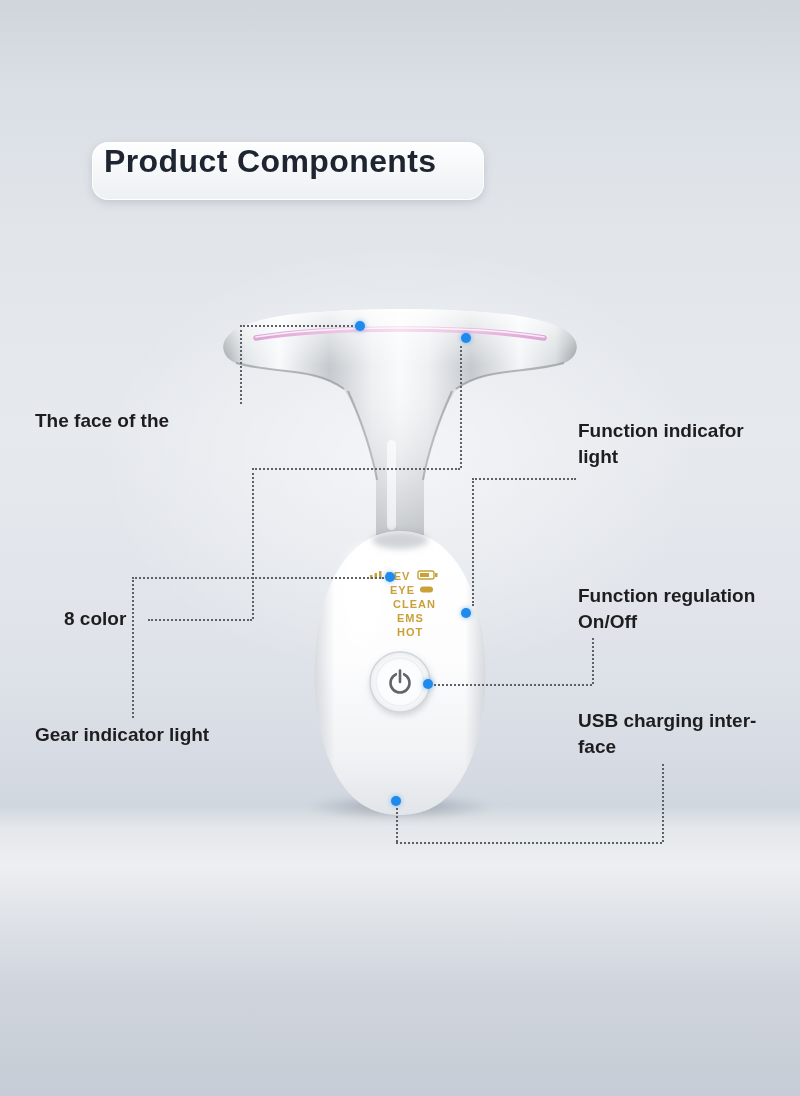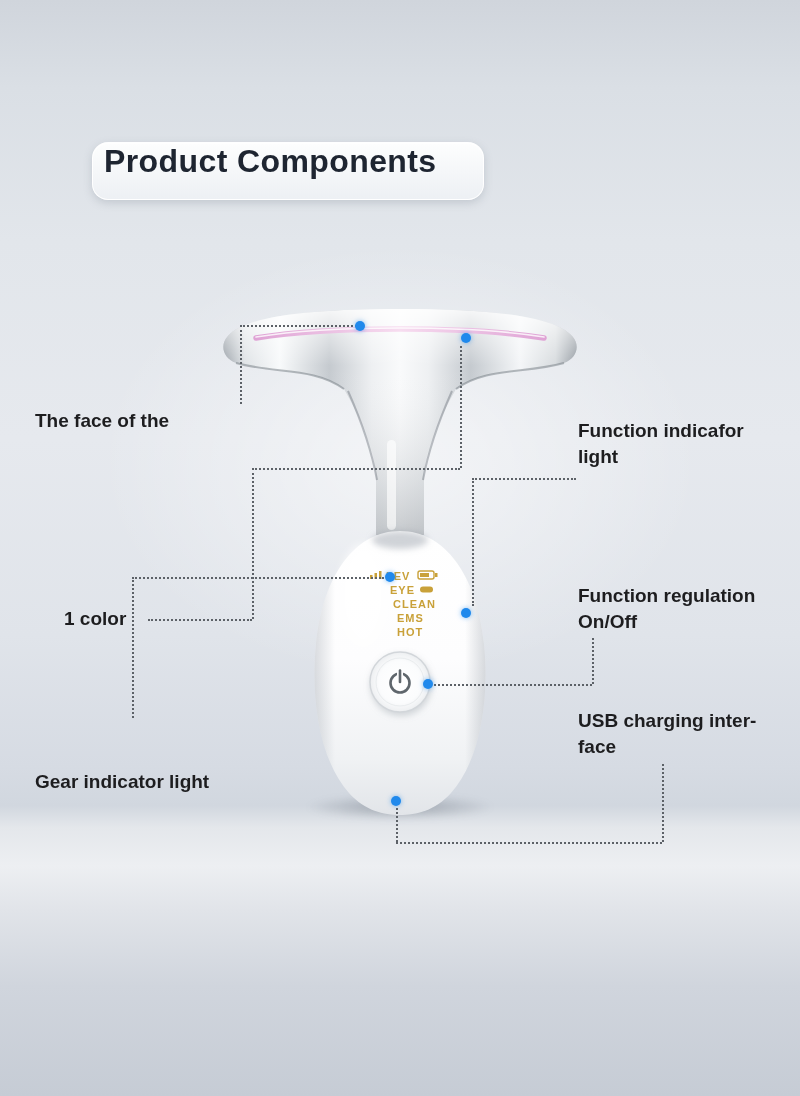--- a/index.html
+++ b/index.html
@@ -157,23 +157,23 @@
         <line x1="220" y1="381" x2="220" y2="390" stroke="#fdfdfe" stroke-width="6"></line>
         <line x1="220" y1="380.5" x2="220" y2="392" stroke="#5f666c" stroke-width="2.6" stroke-linecap="round"></line>
       </g>
     </g>
   </svg>
 
   <div class="callout" style="left:35px;top:408px;width:218px;">
     <span>The face of the</span><br>
   </div>
   <div class="callout" style="left:64px;top:606px;">
-    <span>1 color</span>
-  </div>
-  <div class="callout" style="left:35px;top:722px;margin-top:47px;">
+    <span>8 color</span>
+  </div>
+  <div class="callout" style="left:35px;top:722px;">
     <span>Gear indicator light</span>
   </div>
   <div class="callout" style="left:578px;top:583px;width:210px;">
     <span>Function regulation</span><br>
     <span>On/Off</span>
   </div>
   <div class="callout" style="left:578px;top:418px;width:210px;">
     <span>Function indicafor</span><br>
     <span>light</span>
   </div>

